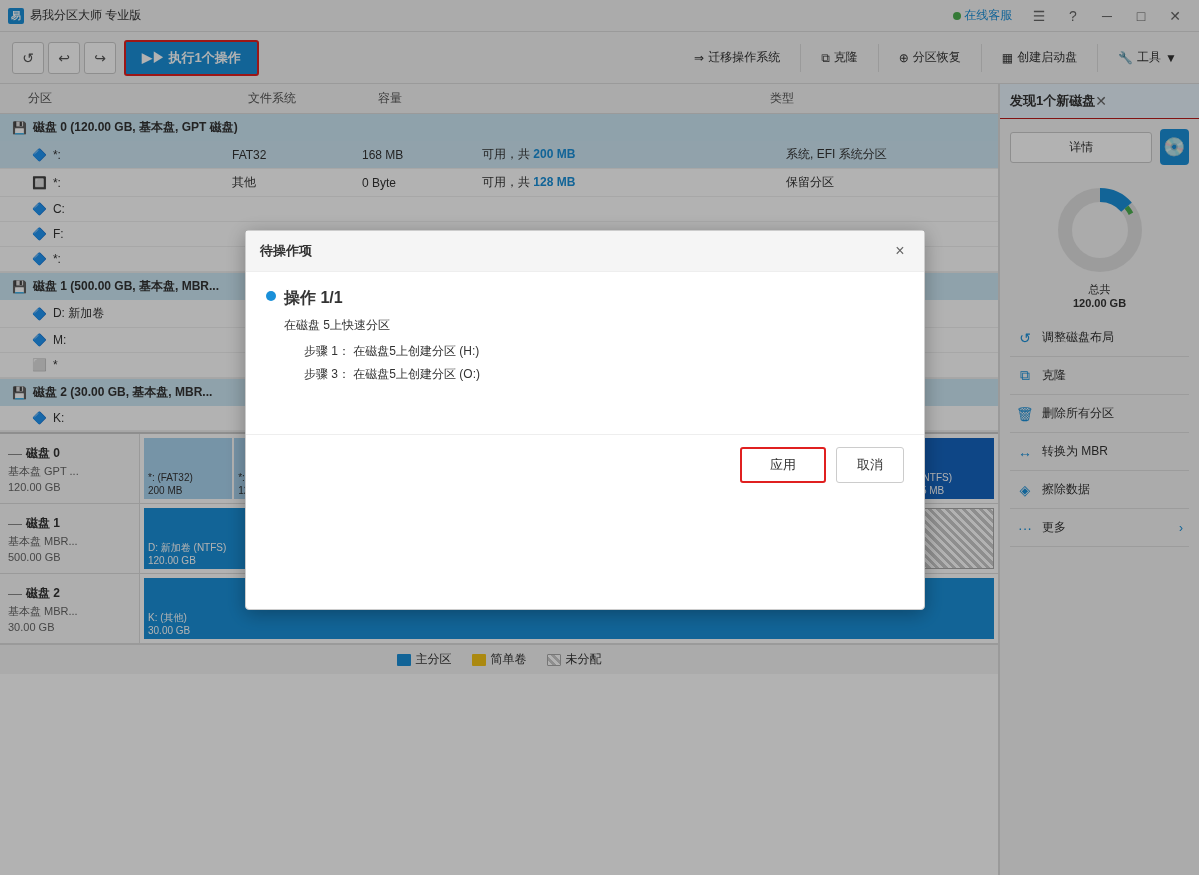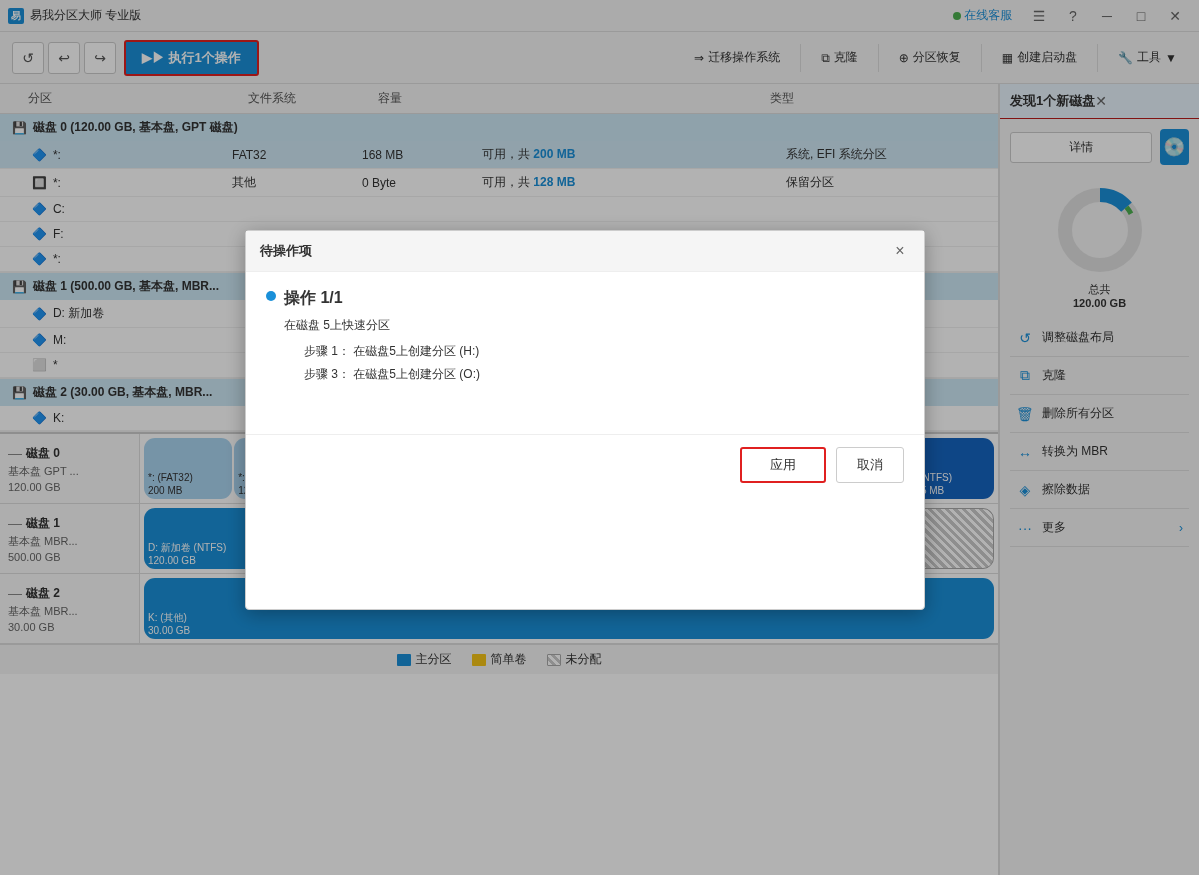--- a/index.html
+++ b/index.html
@@ -152,21 +152,21 @@
     }
     .vis-segment {
       display: flex;
       flex-direction: column;
       justify-content: flex-end;
       align-items: flex-start;
       padding: 2px 4px;
       font-size: 10px;
       color: #333;
       min-width: 20px;
-      border-radius: 11px;
+      border-radius: 0;
     }
     .vis-segment.blue { background: #1a90d9; color: white; }
     .vis-segment.light-blue { background: #aad4f0; color: #333; }
     .vis-segment.yellow { background: #f5c518; color: #333; }
     .vis-segment.hatch { background: repeating-linear-gradient(45deg, #fff, #fff 3px, #ccc 3px, #ccc 6px); color: #333; border: 1px solid #aaa; }
     .vis-segment.dark-blue { background: #1565c0; color: white; }
     .vis-segment-label { font-size: 10px; line-height: 1.3; }
 
     
     .legend-bar {

